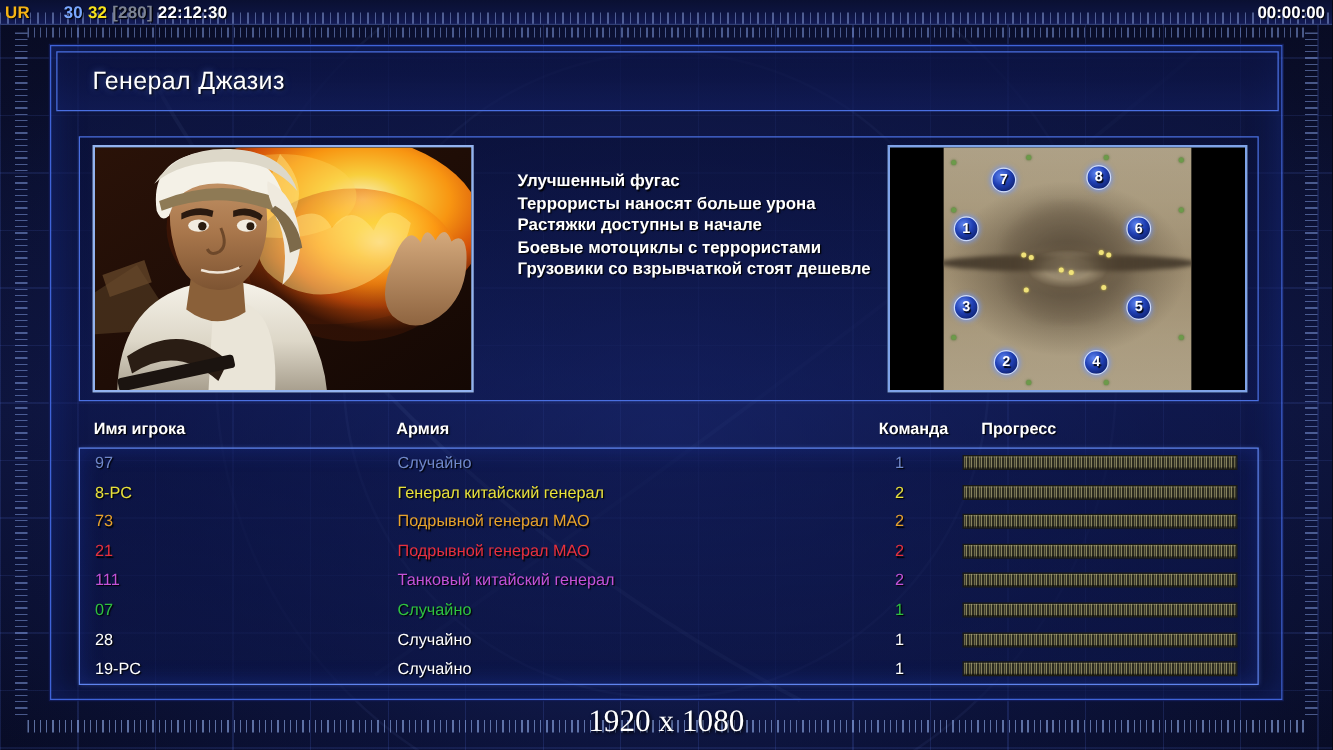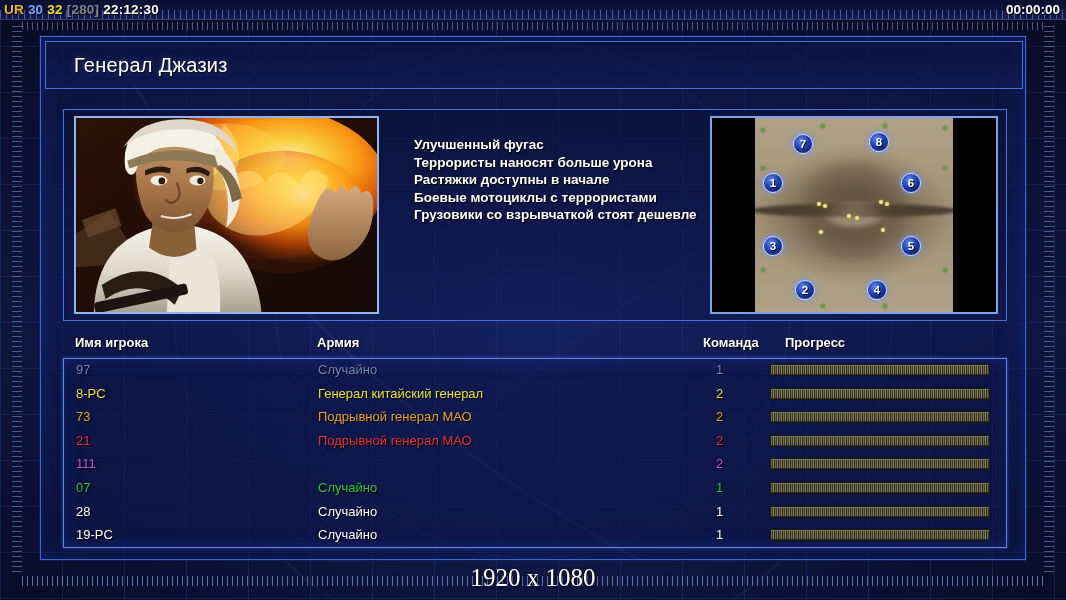--- a/index.html
+++ b/index.html
@@ -45,21 +45,21 @@
   }
   #topbar .ruler {
     position: absolute; left: 0; bottom: 0; width: 100%; height: 9px;
     background-image: repeating-linear-gradient(to right,
        rgba(170,195,255,0.55) 0px, rgba(170,195,255,0.55) 1px, transparent 1px, transparent 6px);
     opacity: .75;
   }
   #topbar .left { position: relative; z-index: 2; padding-left: 4px; display: flex; gap: 0; align-items: baseline; letter-spacing: .2px; }
   #topbar .left span { margin-right: 4px; text-shadow: 1px 1px 1px #000; }
   .c-u   { color: #f5b315; }
-  .c-n1  { color: #7aa8ff; }
+  .c-n1  { color: #7aa8ff; margin-left: 23px; }
   .c-n2  { color: #f7e31c; }
   .c-br  { color: #7d8494; }
   .c-wt  { color: #ffffff; }
   #topbar .right {
     position: absolute; right: 6px; top: 2px; z-index: 2;
     color: #fff; text-shadow: 1px 1px 1px #000;
   }
 
   
   .rail { position: absolute; z-index: 5; pointer-events: none; }
@@ -396,20 +396,21 @@
           <div class="bar" style="width: 220px;"></div>
         </div>
         <div class="row">
           <div class="cell c-name" style="color: rgb(232, 48, 60);">21</div>
           <div class="cell c-army" style="color: rgb(232, 48, 60);">Подрывной генерал МАО</div>
           <div class="cell c-team" style="color: rgb(232, 48, 60);">2</div>
           <div class="bar" style="width: 220px;"></div>
         </div>
         <div class="row">
           <div class="cell c-name" style="color: rgb(196, 82, 216);">111</div>
+          <div class="cell c-army" style="color: rgb(196, 82, 216);">Танковый китайский генерал</div>
           <div class="cell c-team" style="color: rgb(196, 82, 216);">2</div>
           <div class="bar" style="width: 220px;"></div>
         </div>
         <div class="row">
           <div class="cell c-name" style="color: rgb(47, 194, 63);">07</div>
           <div class="cell c-army" style="color: rgb(47, 194, 63);">Случайно</div>
           <div class="cell c-team" style="color: rgb(47, 194, 63);">1</div>
           <div class="bar" style="width: 220px;"></div>
         </div>
         <div class="row">

